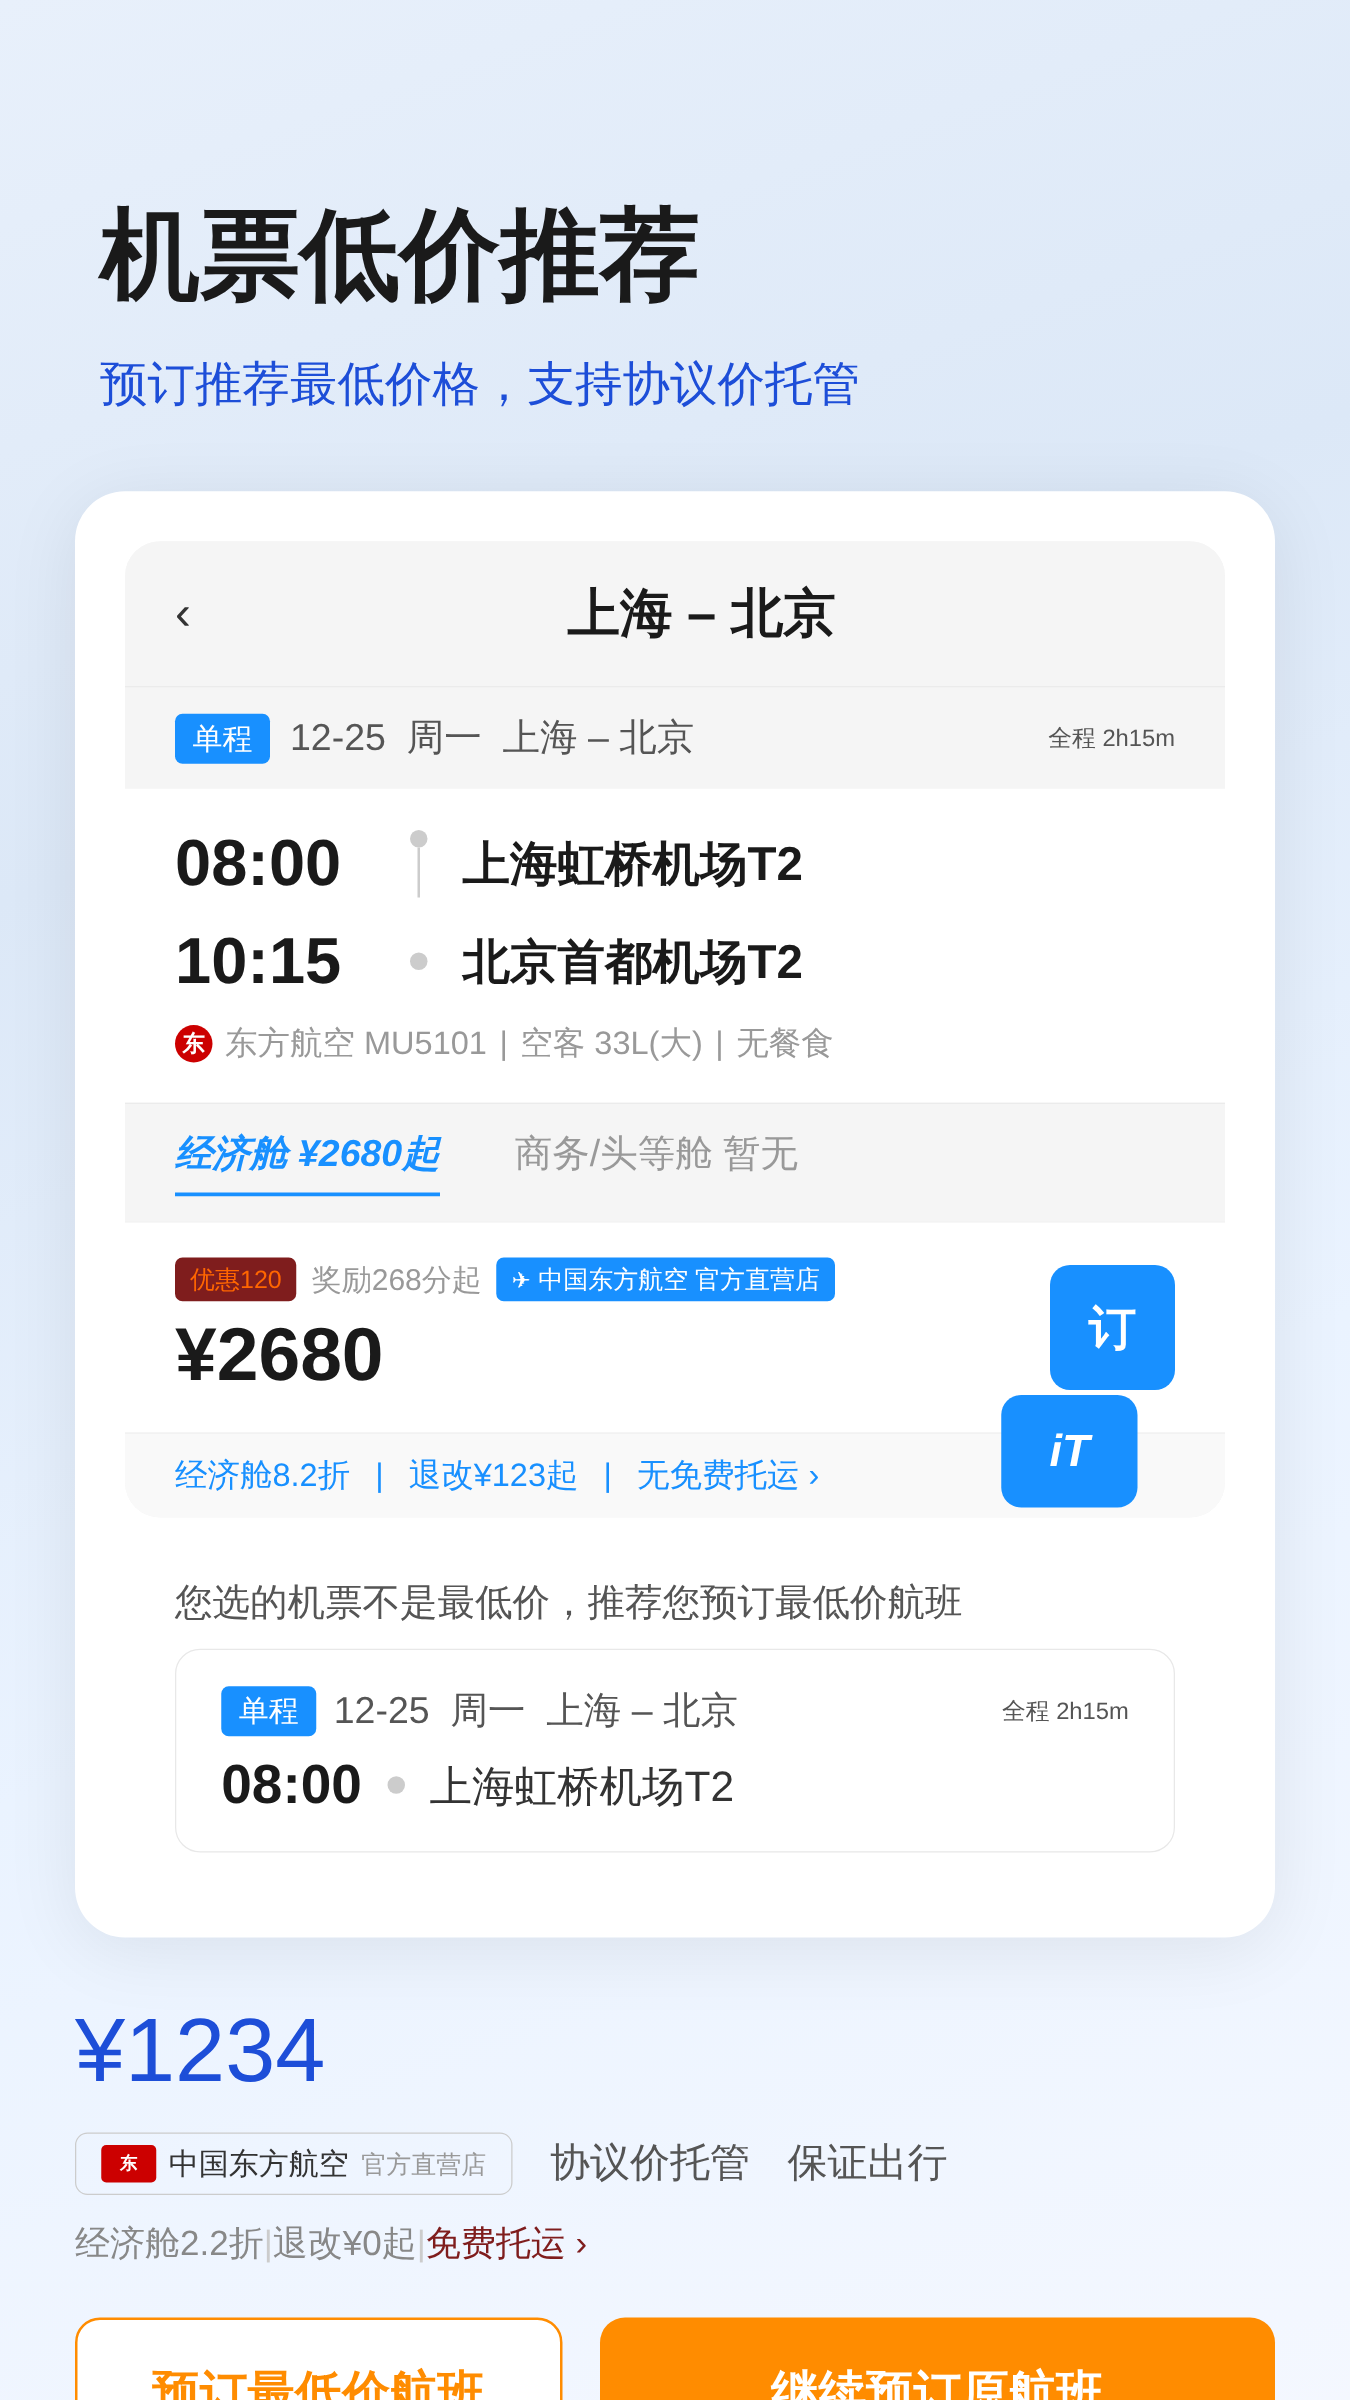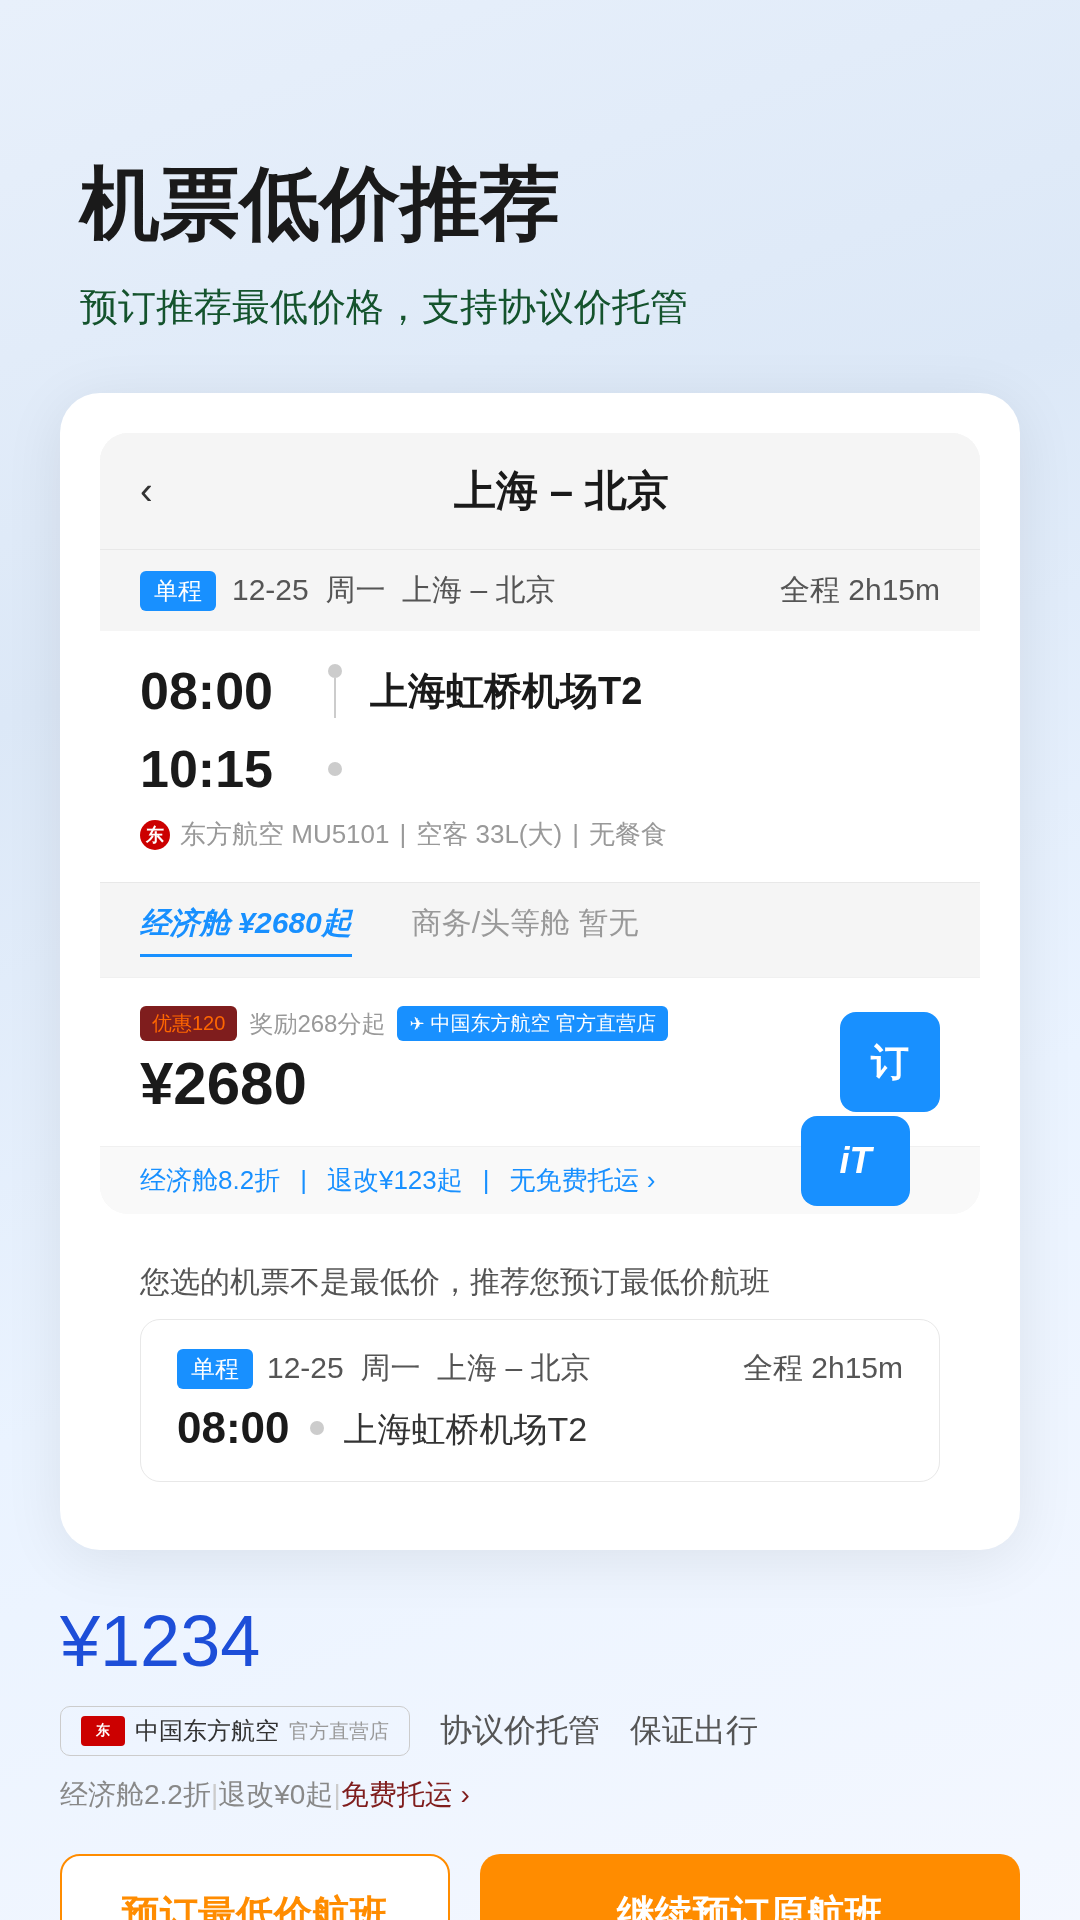--- a/index.html
+++ b/index.html
@@ -20,21 +20,21 @@
     }
     .header-title {
       font-size: 80px;
       font-weight: 700;
       color: #1a1a1a;
       line-height: 1.2;
       margin-bottom: 30px;
     }
     .header-subtitle {
       font-size: 38px;
-      color: #14532d;
+      color: #1d4ed8;
       font-weight: 400;
     }
 
     
     .main-card {
       margin: 0 60px;
       background: white;
       border-radius: 40px;
       padding: 40px;
       box-shadow: 0 10px 60px rgba(0,0,0,0.08);
@@ -83,21 +83,21 @@
     }
     .badge-one-way {
       background: #1890ff;
       color: white;
       font-size: 24px;
       padding: 4px 14px;
       border-radius: 6px;
       font-weight: 500;
     }
     .flight-duration {
-      font-size: 30px;
+      font-size: 19px;
       color: #555;
     }
 
     
     .flight-times {
       background: white;
       padding: 30px 40px;
       position: relative;
     }
     .time-row {
@@ -439,20 +439,21 @@
         </div>
         <div class="airport-name">上海虹桥机场T2</div>
       </div>
       <div class="time-row">
         <div class="time-col">
           <div class="time-text">10:15</div>
         </div>
         <div class="dot-col">
           <div class="dot"></div>
         </div>
+        <div class="airport-name">北京首都机场T2</div>
       </div>
       <div class="airline-info">
         <div class="airline-logo-small">东</div>
         <span>东方航空 MU5101</span>
         <span>|</span>
         <span>空客 33L(大)</span>
         <span>|</span>
         <span>无餐食</span>
       </div>
     </div>

